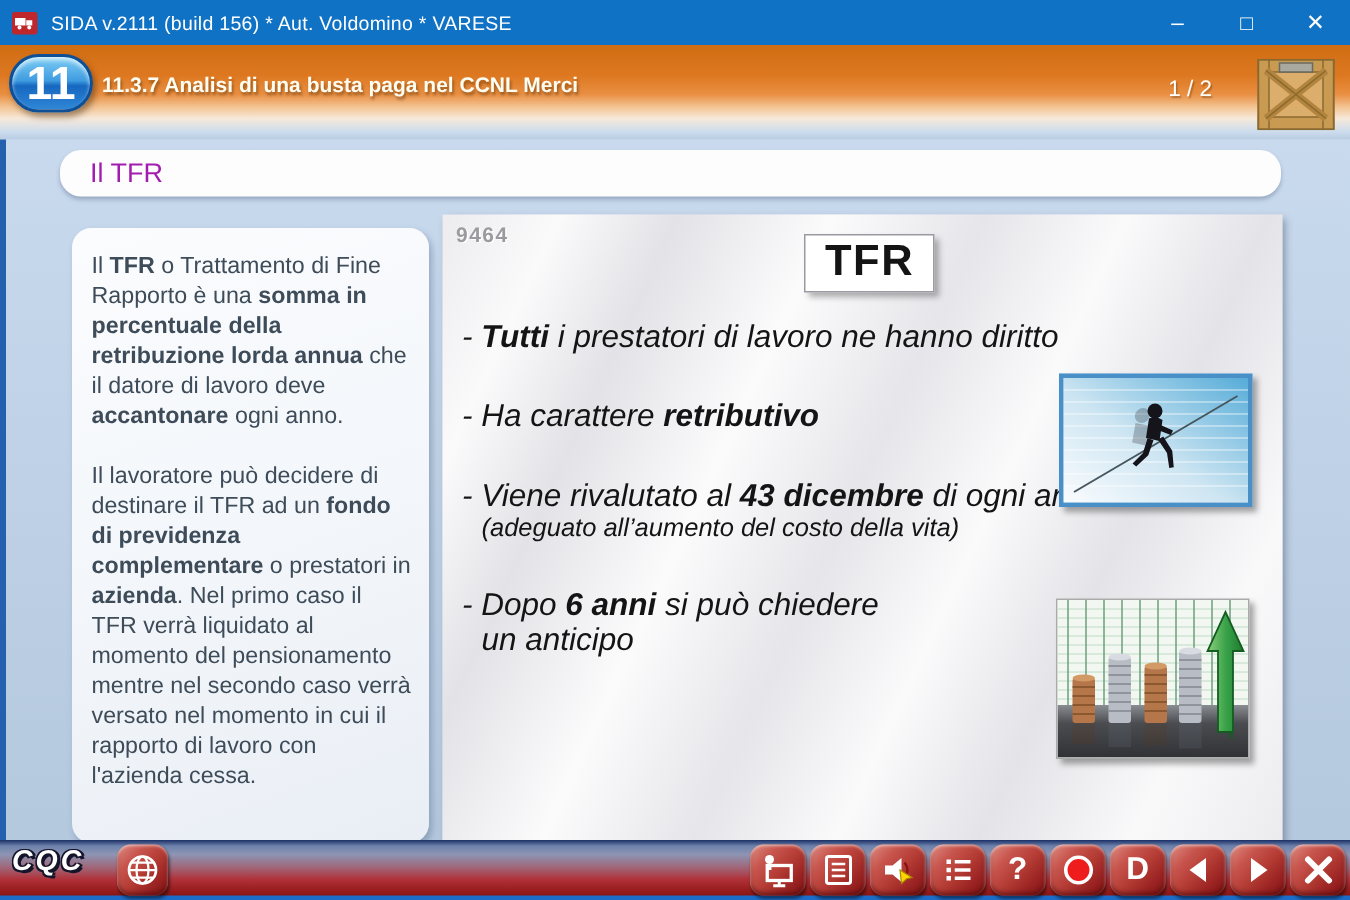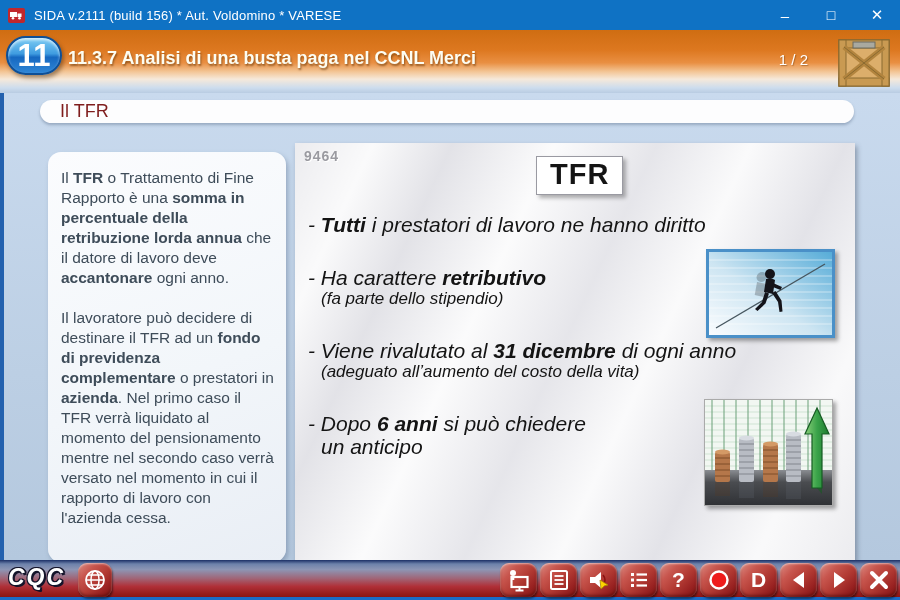--- a/index.html
+++ b/index.html
@@ -19,35 +19,35 @@
   .tb-btn.max { font-size:14px; }
 
   
   .header { position:absolute; left:0; top:30px; width:900px; height:63px;
     background:linear-gradient(180deg,#cf6d12 0%, #dd7820 30%, #e8943f 52%, #f2c famous 0%);
     background:linear-gradient(180deg,#cf6d12 0%, #dd7820 32%, #e98f42 52%, #f3c595 66%, #f6e9da 78%, #ccdcee 92%, #b9cce2 100%); }
   .badge11 { position:absolute; left:6px; top:6px; width:56px; height:39px; border-radius:24px;
     background:linear-gradient(180deg,#7ecdf4 0%, #3f9ce0 45%, #1668c0 55%, #2f86d6 100%);
     border:2px solid #0e4f96; box-shadow:2px 3px 4px rgba(60,30,0,.45), inset 0 2px 3px rgba(255,255,255,.7);
     display:flex; align-items:center; justify-content:center; color:#fff; font-size:31px; font-weight:bold; }
-  .hdr-title { position:absolute; left:68px; top:18px; color:#fdfdf2; font-size:18px; font-weight:bold;
+  .hdr-title { position:absolute; left:68px; top:18px; color:#fdfdf2; font-size:14px; font-weight:bold;
     text-shadow:1px 2px 2px rgba(90,45,0,.55); }
   .hdr-page { position:absolute; right:92px; top:21px; color:#fff; font-size:15px;
     text-shadow:1px 1px 1px rgba(90,45,0,.4); }
   .crate { position:absolute; right:10px; top:9px; width:52px; height:48px; }
 
   
   .main { position:absolute; left:0; top:93px; width:900px; height:467px;
     background:linear-gradient(180deg,#c9daee 0%, #bccfe4 60%, #b4c8de 100%); }
   .left-strip { position:absolute; left:0; top:0; width:4px; height:467px; background:#2361ae; }
 
-  .lesson-heading { position:absolute; left:40px; top:7px; width:814px; height:23px; background:#fdfdfe;
+  .lesson-heading { position:absolute; left:40px; top:7px; width:814px; height:31px; background:#fdfdfe;
     border-radius:14px; box-shadow:0 2px 3px rgba(90,110,140,.45);
     display:flex; align-items:center; padding-left:20px;
-    color:#7f1d1d; font-size:18px; }
+    color:#a21caf; font-size:18px; }
 
   .sidebar { position:absolute; left:48px; top:48px; width:238px; height:410px; border-radius:13px;
     background:linear-gradient(160deg,#fbfcfe 0%, #f2f6fa 55%, #e9eef5 100%);
     box-shadow:2px 3px 5px rgba(80,100,130,.4); padding:16px 12px 0 13px;
     color:#3e4c59; font-size:15.5px; line-height:20px;margin-top:11px; }
   .sidebar p { margin-bottom:20px; }
 
   .slide { position:absolute; left:295px; top:50px; width:560px; height:490px;
     background:
       linear-gradient(115deg, rgba(255,255,255,.0) 0%, rgba(255,255,255,.75) 10%, rgba(215,215,222,.45) 20%,
@@ -70,21 +70,21 @@
     border:3px solid #4a90c8; box-shadow:3px 3px 4px rgba(0,0,0,.35); background:#cfe6f2; }
   .img-frame1 svg, .img-frame2 svg { display:block; width:100%; height:100%; }
   .img-frame2 { position:absolute; left:409px; top:256px; width:129px; height:107px;
     border:1px solid #aaa; box-shadow:3px 3px 4px rgba(0,0,0,.35); background:#f4f8f4; }
   .media-icon { position:absolute; left:3px; bottom:3px; width:16px; height:15px; }
 
   
   .toolbar { position:absolute; left:0; top:560px; width:900px; height:40px;
     background:linear-gradient(180deg,#1b2f66 0%, #6d82ab 10%, #8d95b4 24%, #a06577 46%,
       #b03038 66%, #971d1d 84%, #891616 92%, #1a6cc8 93%, #1a6cc8 100%); }
-  .cqc-logo { position:absolute; left:8px; top:4px; color:#fff; font-size:23px; font-weight:bold;
+  .cqc-logo { position:absolute; left:8px; top:4px; color:#fff; font-size:19px; font-weight:bold;
     font-style:italic; letter-spacing:2px;
     text-shadow:2px 2px 0 #14142a, -1px -1px 0 #14142a, 1px -1px 0 #14142a, -1px 1px 0 #14142a, 2px 0 0 #14142a;text-align:right; }
   .globe-btn { position:absolute; left:78px; top:3px; }
   .rbtn { width:37px; height:34px; border-radius:9px;
     background:linear-gradient(135deg,#dd8d84 0%, #c8564e 28%, #b23a33 55%, #992222 78%, #7e1411 100%);
     box-shadow:inset 0 1px 2px rgba(255,255,255,.55), inset 0 -2px 3px rgba(60,0,0,.5), 1px 2px 2px rgba(0,0,0,.45);
     display:flex; align-items:center; justify-content:center; cursor:pointer;
     color:#fff; font-weight:bold; font-size:21px; }
   .rbtn svg { width:24px; height:24px; }
   .btn-row { position:absolute; right:3px; top:3px; display:flex; gap:3px; }
@@ -145,24 +145,23 @@
 
     <div class="slide">
       <div class="slide-code">9464</div>
       <div class="tfr-box">TFR</div>
       <div class="bullets">
           <div class="bullet">
             <div class="bline"><span>- </span><b>Tutti</b><span> i prestatori di lavoro ne hanno diritto</span></div>
           </div>
           <div class="bullet">
             <div class="bline"><span>- Ha carattere </span><b>retributivo</b></div>
-            <div class="bline small indent"><span>(fa parte dello stipendio)</span></div>
           </div>
           <div class="bullet">
-            <div class="bline"><span>- Viene rivalutato al </span><b>31 dicembre</b><span> di ogni anno</span></div>
+            <div class="bline"><span>- Viene rivalutato al </span><b>43 dicembre</b><span> di ogni anno</span></div>
             <div class="bline small indent"><span>(adeguato all’aumento del costo della vita)</span></div>
           </div>
           <div class="bullet">
             <div class="bline"><span>- Dopo </span><b>6 anni</b><span> si può chiedere</span></div>
             <div class="bline indent"><span>un anticipo</span></div>
           </div>
         </div>
 
       <div class="img-frame1">
         <svg viewBox="0 0 123 83">

